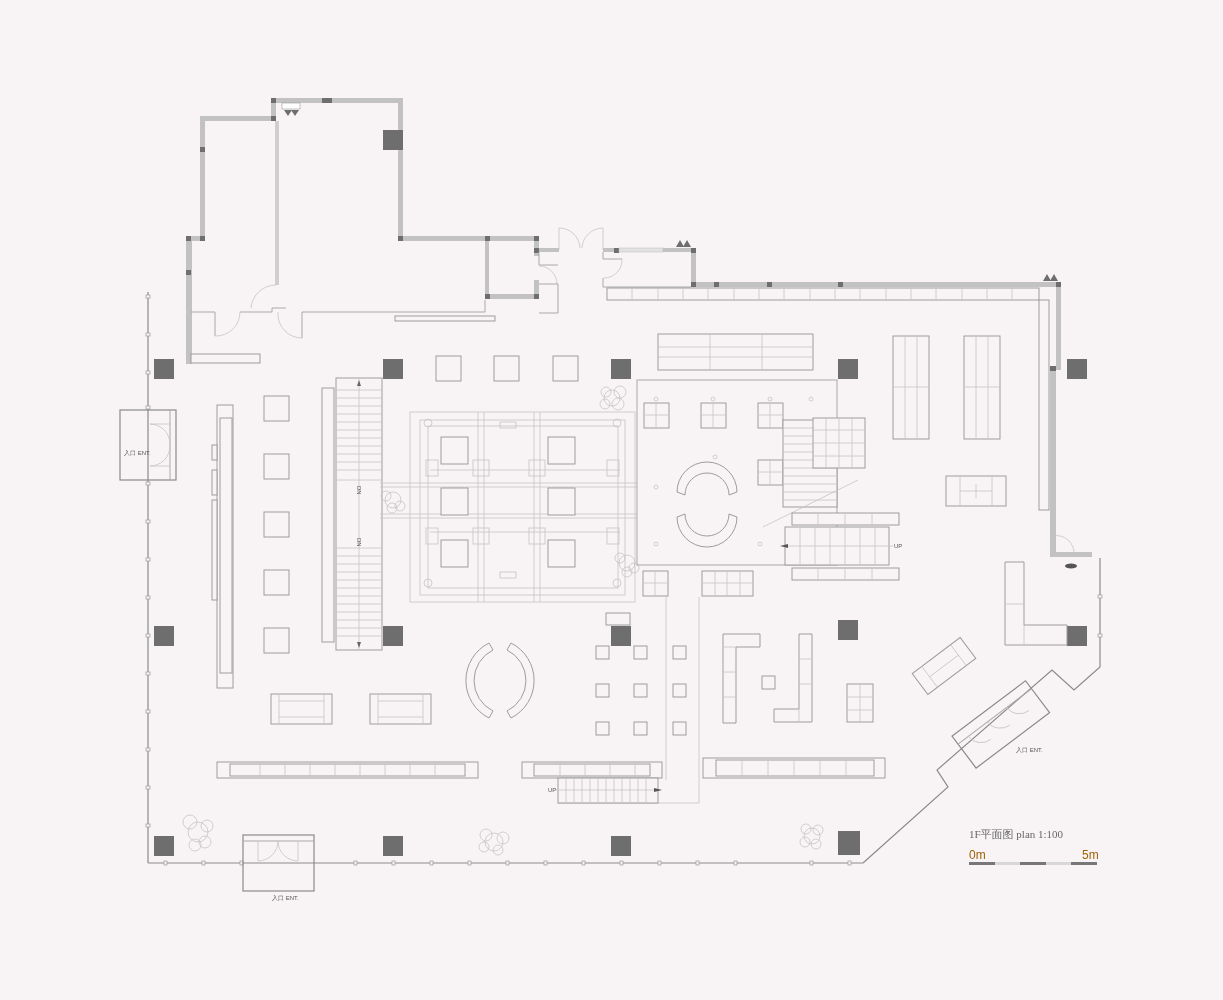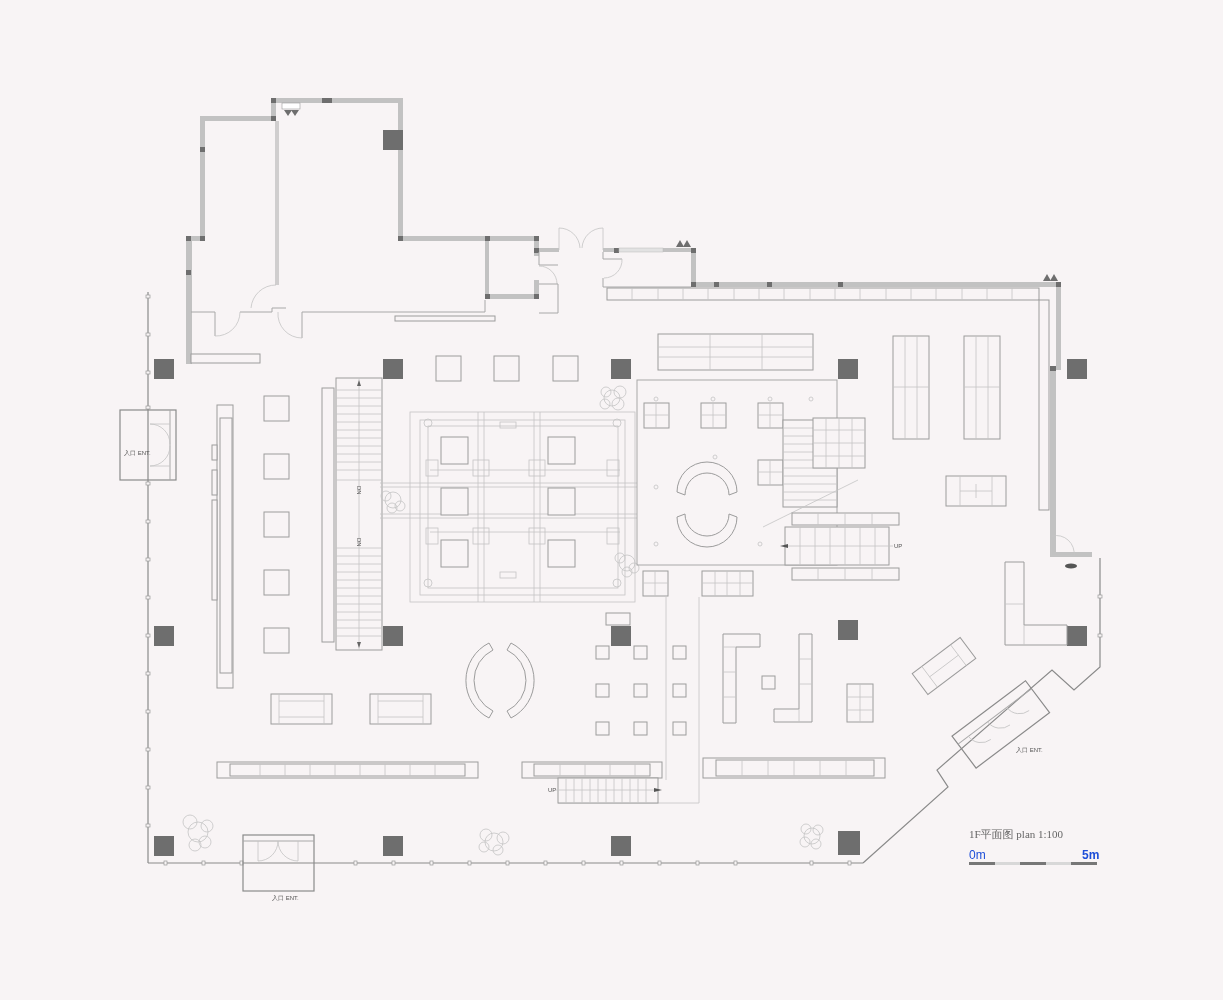--- a/index.html
+++ b/index.html
@@ -6,21 +6,21 @@
   body { width: 1223px; height: 1000px; position: relative; overflow: hidden; font-family: "Liberation Serif", serif; }
   #plan { position: absolute; left: 0; top: 0; width: 1223px; height: 1000px; }
   .wall { fill: #c2c2c2; stroke: none; }
   .col { fill: #6e6e6e; }
   .ln { fill: none; stroke: #a8a8a8; stroke-width: 1; }
   .ln-dark { fill: none; stroke: #8a8a8a; stroke-width: 1.2; }
   .ln-thin { fill: none; stroke: #c4c4c4; stroke-width: 0.8; }
   .furn { fill: #f8f4f5; stroke: #9c9c9c; stroke-width: 1; }
   .txt-s { font-family: "Liberation Sans", sans-serif; font-size: 6px; fill: #555; }
   .title { position: absolute; left: 969px; top: 827px; font-size: 11px; color: #666; font-family: "Liberation Serif", serif; white-space: nowrap; }
-  .scale-lbl { position: absolute; font-family: "Liberation Sans", sans-serif; font-size: 12px; color: #1d4ed8; }
+  .scale-lbl { position: absolute; font-family: "Liberation Sans", sans-serif; font-size: 12px; color: #a16207; }
   .scale-bar { position: absolute; left: 969px; top: 862px; width: 128px; height: 3px; display: flex; }
   .scale-bar span { flex: 1; height: 3px; }
 </style>
 </head>
 <body>
 
 <svg id="plan" viewBox="0 0 1223 1000" xmlns="http://www.w3.org/2000/svg">
 
   <g>
 
@@ -569,20 +569,20 @@
     <line class="ln-thin" x1="799" y1="709" x2="799" y2="722"></line>
     <rect class="furn" x="847" y="684" width="26" height="38"></rect>
     <line class="ln-thin" x1="860" y1="684" x2="860" y2="722"></line>
     <line class="ln-thin" x1="847" y1="697" x2="873" y2="697"></line>
     <line class="ln-thin" x1="847" y1="710" x2="873" y2="710"></line>
   </g>
 </svg>
 
 <div class="title">1F平面图  plan 1:100</div>
 <div class="scale-lbl" style="left:969px; top:848px;">0m</div>
-<div class="scale-lbl" style="left:1082px; top:848px;font-weight:bold;">5m</div>
+<div class="scale-lbl" style="left:1082px; top:848px;">5m</div>
 <div class="scale-bar">
   <span style="background:#777"></span>
   <span style="background:#d8d8d8"></span>
   <span style="background:#777"></span>
   <span style="background:#d8d8d8"></span>
   <span style="background:#777"></span>
 </div>
 
 </body></html>

